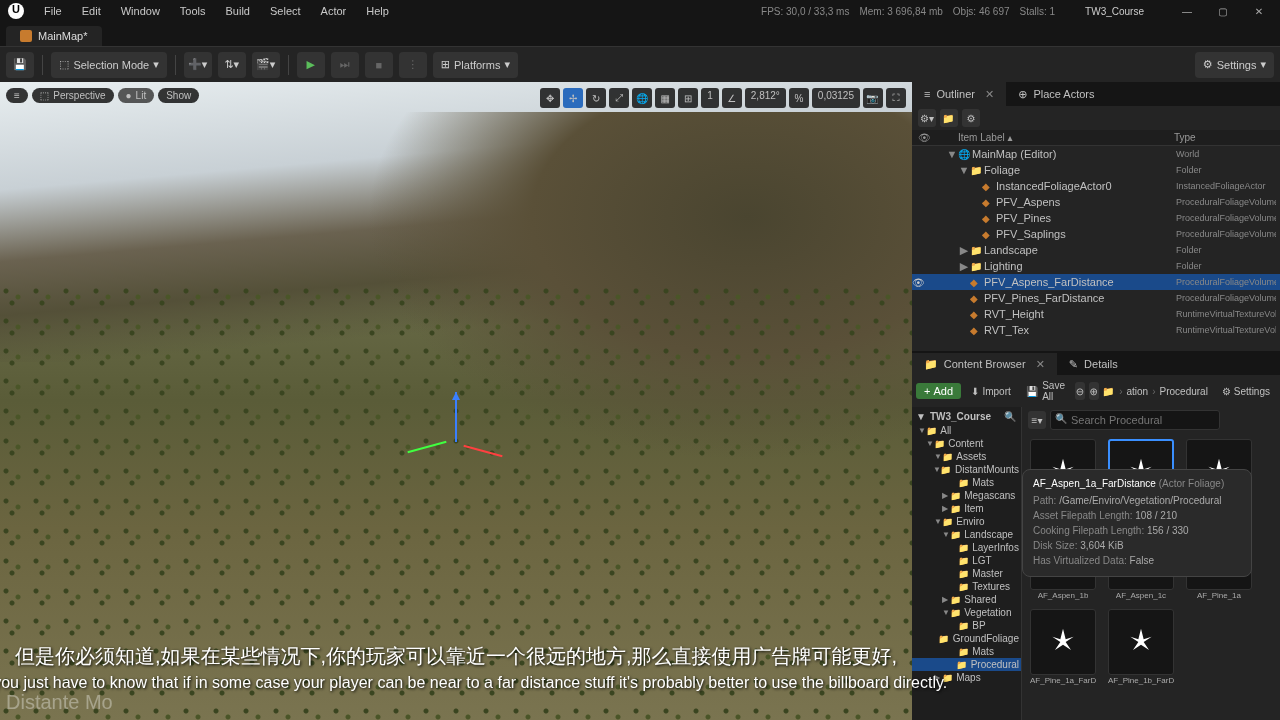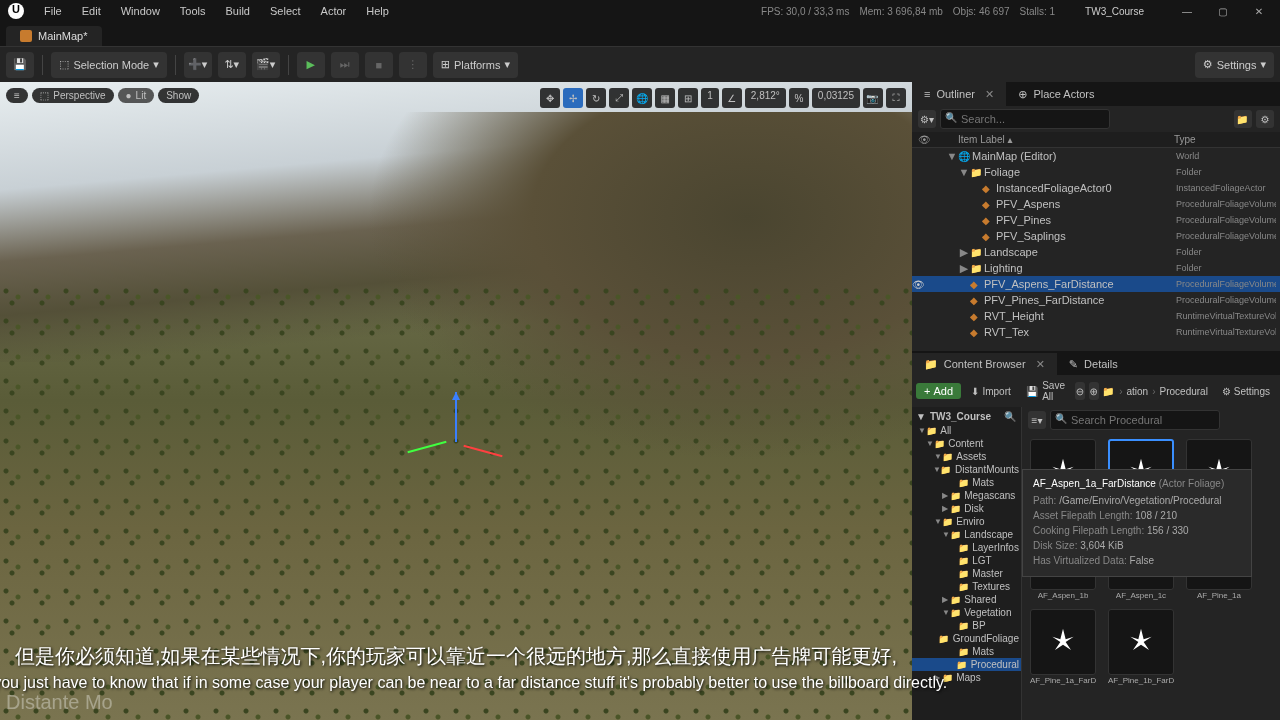--- a/index.html
+++ b/index.html
@@ -78,21 +78,21 @@
 .ct-row.selected{background:#1a4a8a}
 .ct-arrow{width:8px;color:#888;font-size:8px}
 .ct-folder{color:#888;margin-right:3px;font-size:9px}
 .cb-content{flex:1;position:relative;background:#242424}
 .cb-search{padding:3px 6px;display:flex;align-items:center;gap:4px}
 .asset-grid{display:flex;flex-wrap:wrap;gap:8px;padding:6px;align-content:flex-start}
 .asset{width:70px;display:flex;flex-direction:column;align-items:center;cursor:pointer}
 .asset-thumb{width:66px;height:66px;background:#151515;border:1px solid #333;border-radius:3px;display:flex;align-items:center;justify-content:center;position:relative}
 .asset.selected .asset-thumb{border:2px solid #3a8fff}
 .asset-label{font-size:8px;color:#aaa;margin-top:2px;text-align:center;line-height:1.1;max-width:66px;overflow:hidden}
-.tooltip{position:absolute;background:#2a2a2a;border:1px solid #444;border-radius:0;padding:8px 10px;font-size:10px;z-index:100;min-width:230px}
+.tooltip{position:absolute;background:#2a2a2a;border:1px solid #444;border-radius:8px;padding:8px 10px;font-size:10px;z-index:100;min-width:230px}
 .tooltip-title{color:#fff;margin-bottom:4px}
 .tooltip-title .type{color:#888}
 .tooltip-row{color:#aaa;line-height:1.5}
 .tooltip-row .key{color:#888}
 .leaf-svg{width:32px;height:32px;fill:#fff}
 </style>
 </head>
 <body>
 
 <div class="menubar">
@@ -197,21 +197,20 @@
   <div class="right-panel">
 
     <div class="panel-tabs">
       <div class="ptab active">≡ <span>Outliner</span><span class="ptab-close">✕</span></div>
       <div class="ptab">⊕ <span>Place Actors</span></div>
     </div>
 
     <div class="outliner">
       <div class="search-row">
         <div class="mini-btn">⚙▾</div>
-        <div class="search-wrap"><input class="search-input" placeholder="Search..." style=""></div>
         <div class="mini-btn">📁</div>
         <div class="mini-btn">⚙</div>
       </div>
       <div class="ol-header">
         <div style="width:16px">👁</div>
         <div class="ol-col1"><span>Item Label</span> ▴</div>
         <div class="ol-col2">Type</div>
       </div>
       <div class="ol-tree" id="ol-tree">
           <div class="ol-row">
@@ -371,21 +370,21 @@
               <div class="ct-row">
                 <span style="width:28px"></span>
                 <span class="ct-arrow">▶</span>
                 <span class="ct-folder">📁</span>
                 <span>Megascans</span>
               </div>
               <div class="ct-row">
                 <span style="width:28px"></span>
                 <span class="ct-arrow">▶</span>
                 <span class="ct-folder">📁</span>
-                <span>Disk</span>
+                <span>Item</span>
               </div>
               <div class="ct-row">
                 <span style="width:20px"></span>
                 <span class="ct-arrow">▼</span>
                 <span class="ct-folder">📁</span>
                 <span>Enviro</span>
               </div>
               <div class="ct-row">
                 <span style="width:28px"></span>
                 <span class="ct-arrow">▼</span>

